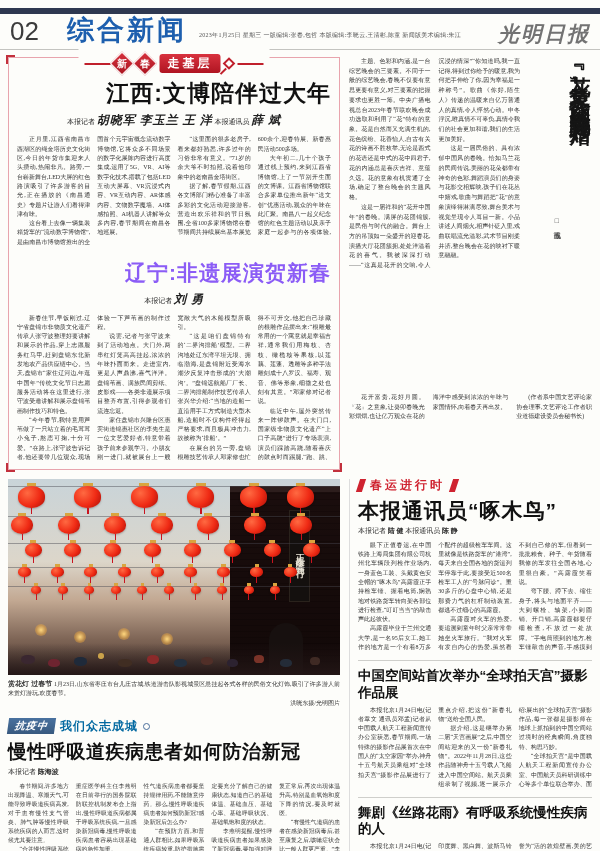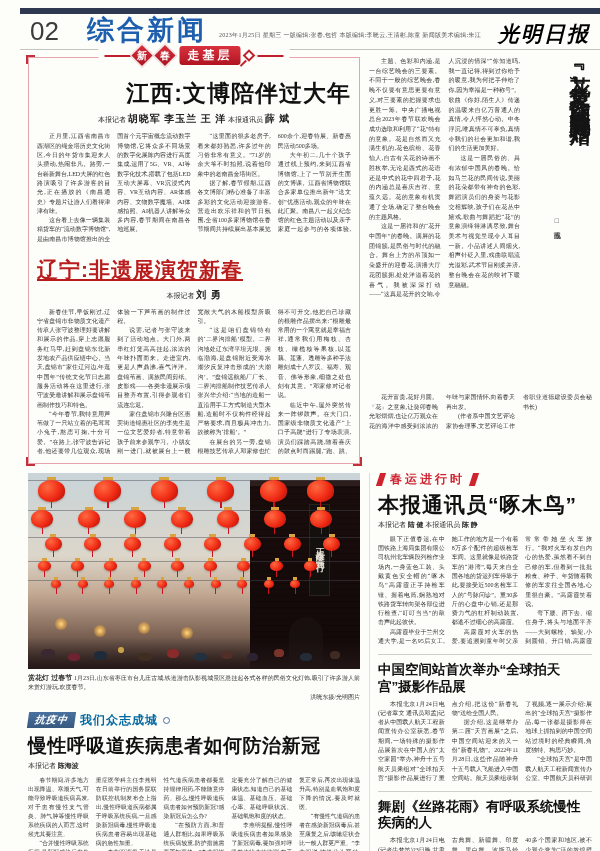--- a/index.html
+++ b/index.html
@@ -1,51 +1,51 @@
 <!DOCTYPE html>
 <html><head>
 <meta charset="utf-8">
 <style>
   * { margin:0; padding:0; box-sizing:border-box; }
   html,body { background:#e8e8e4; }
   .page {
     width:600px; height:851px; margin:0 auto; background:#fdfdfa;
     position:relative; overflow:hidden;
-    font-family:"Liberation Serif","DejaVu Serif",serif; color:#2a2a2a;padding-left:20px;
+    font-family:"Liberation Serif","DejaVu Serif",serif; color:#2a2a2a;
   }
   .topbar { margin-top:8px; height:6px; background:#2e3850; }
   .hdr { display:flex; align-items:flex-end; padding:3px 10px 5px; border-bottom:1px solid #c4c4c0; }
   .pagenum { font:400 26px/1 "Liberation Sans","DejaVu Sans",sans-serif; color:#3c3c3c; }
   .sectitle { font:900 27px/1 "Liberation Sans","DejaVu Sans",sans-serif; color:#1d5fae; margin-left:28px; letter-spacing:3px; }
   .dateline { font-size:6px; color:#555; margin-left:12px; margin-bottom:4px; letter-spacing:.3px; }
-  .masthead { margin-left:auto; font:italic 900 21px/1 "DejaVu Serif","Liberation Serif",serif; color:#000000; letter-spacing:2px; }
+  .masthead { margin-left:auto; font:italic 900 21px/1 "DejaVu Serif","Liberation Serif",serif; color:#737373; letter-spacing:2px; }
   main { padding:7px 8px 0; }
   .toprow { display:flex; gap:9px; }
 
   
   .frame { width:332px; border:1px solid #e8a4ad; position:relative; padding:13px 8px 5px; flex:none; }
   .corner { position:absolute; width:9px; height:9px; border:2px solid #c2303c; }
   .corner.tl { top:-3px; left:-3px; border-right:none; border-bottom:none; }
   .corner.bl { bottom:-3px; left:-3px; border-right:none; border-top:none; }
   .corner.br { bottom:-3px; right:-3px; border-left:none; border-top:none; }
   .banner { position:absolute; top:-12px; left:50%; transform:translateX(-50%); background:#fdfdfa;
     display:flex; align-items:center; padding:0 6px; white-space:nowrap; }
   .bline { width:26px; height:2px; background:#c0202c; }
   .diamond { width:17px; height:17px; background:linear-gradient(135deg,#d8323e,#a8141f); transform:rotate(45deg);
     margin:0 3px; display:flex; align-items:center; justify-content:center; box-shadow:0 0 0 1px #fff inset; }
   .diamond span { transform:rotate(-45deg); color:#fff; font:bold 10px/1 "Liberation Sans",sans-serif; }
   .btag { background:linear-gradient(180deg,#d8323e,#b01522); color:#fff; font:900 12px/1 "Liberation Sans",sans-serif;
-    letter-spacing:3px; padding:3px 8px 4px; border-radius:3px; margin:0 3px; }
+    letter-spacing:3px; padding:3px 8px 4px; border-radius:3px; margin:8px 3px; }
   .knot { width:9px; height:9px; border:2px solid #c0202c; transform:rotate(45deg); margin:0 4px 0 1px; position:relative; }
   .knot::after { content:""; position:absolute; left:3px; top:8px; width:2px; height:8px; background:#c0202c; }
 
   .bighead { text-align:right; font:900 23px/1.15 "Liberation Sans","DejaVu Sans",sans-serif; color:#111; letter-spacing:1px; margin:9px 0 6px; }
-  .bighead2 { text-align:left; font:900 21px/1.15 "Liberation Sans","DejaVu Sans",sans-serif; color:#b91c1c; letter-spacing:1px; margin:10px 0 5px;text-decoration:underline; }
+  .bighead2 { text-align:right; font:900 21px/1.15 "Liberation Sans","DejaVu Sans",sans-serif; color:#8b5cf6; letter-spacing:1px; margin:10px 0 5px; }
   .byline { text-align:center; font-size:7px; color:#222; margin-bottom:6px; }
-  .byline b { font-size:10px; letter-spacing:1px; }
+  .byline b { font-size:12px; letter-spacing:1px;font-style:italic; }
   .cols { column-gap:7px; overflow:hidden; text-align:justify; font-size:6px; line-height:1.55; color:#333; }
   .cols p { text-indent:2em; margin:0; }
   .c4 { column-count:4; }
   .c3 { column-count:3; }
   .c5 { column-count:5; }
   .jxbody { height:116px; }
   .lnbody { height:150px; }
 
   
   .opinion { flex:1; }

